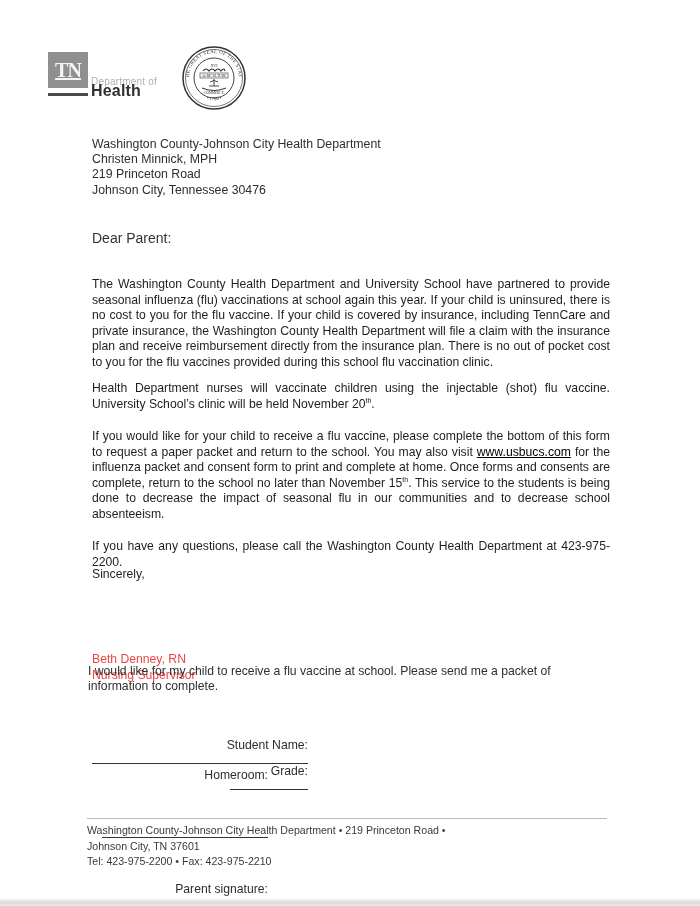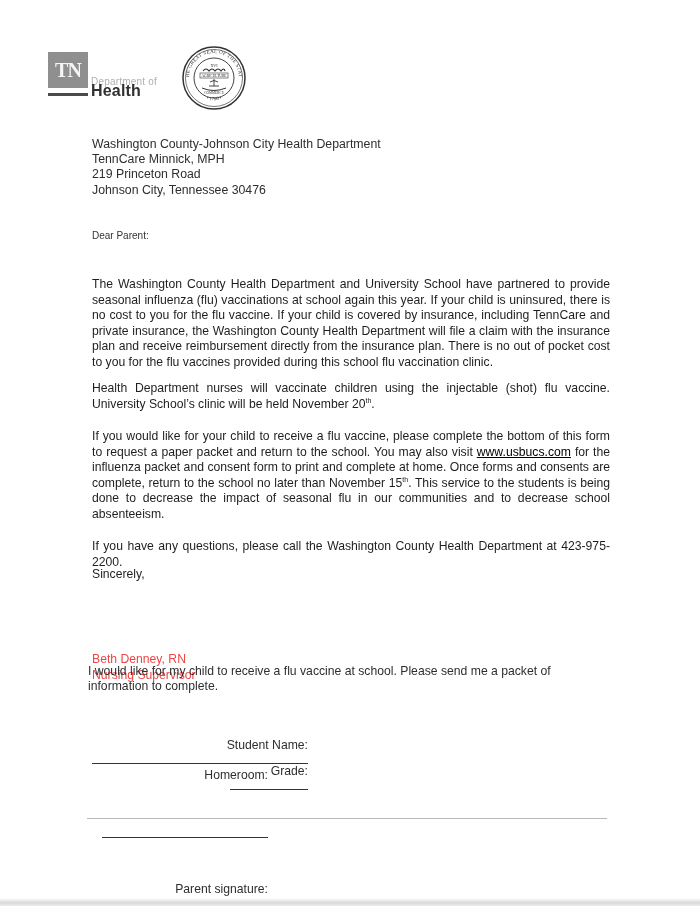--- a/index.html
+++ b/index.html
@@ -7,33 +7,33 @@
     width: 700px; height: 906px; background: #ffffff; position: relative; overflow: hidden;
     font-family: "Liberation Sans", sans-serif; color: #2a2a2a;
   }
   .page { position: absolute; left: 0; top: 0; width: 700px; height: 906px; }
   .abs { position: absolute; }
 
   
   .tn-box {
     left: 48px; top: 52px; width: 40px; height: 36px; background: #8f8f8f;
     color: #f4f4f4; font-family: "Liberation Serif", serif; font-weight: bold; font-size: 20px;
-    text-align: center; line-height: 36px; letter-spacing: -1px;
+    text-align: center; line-height: 36px; letter-spacing: -1px; text-decoration: underline;
   }
   .tn-bar { left: 48px; top: 93px; width: 40px; height: 3px; background: #4a4a4a; }
   .dept-of { left: 91px; top: 76px; font-size: 10px; color: #b0b0b0; letter-spacing: 0.2px; }
   .health { left: 91px; top: 82px; font-size: 16px; font-weight: bold; color: #303030; letter-spacing: 0.2px; }
 
   .seal {
     left: 181px; top: 45px; width: 66px; height: 66px;
   }
 
   
   .addr { left: 92px; top: 137px; font-size: 12.3px; line-height: 15.2px; color: #2e2e2e; }
-  .salutation { left: 92px; top: 230px; font-size: 10px; color: #333; }
+  .salutation { left: 92px; top: 230px; font-size: 14px; color: #333; }
 
   .para {
     left: 92px; width: 518px; font-size: 12.2px; line-height: 15.6px; text-align: justify; color: #1e1e1e;
   }
   .p1 { top: 277px; }
   .p2 { top: 381px; }
   .p3 { top: 429px; }
   .p4 { top: 539px; }
   .closing { left: 92px; top: 567px; font-size: 12.2px; color: #1e1e1e; }
   .signer { left: 92px; top: 652px; font-size: 12.2px; line-height: 15.6px; color: #ef4444; }
@@ -82,21 +82,21 @@
       <rect x="19" y="28" width="28" height="5" fill="#fff" stroke="#333" stroke-width="0.6"></rect>
       <text x="33" y="32" font-size="3.6" text-anchor="middle" fill="#222" font-family="'Liberation Serif', serif">AGRICULTURE</text>
       <path d="M33,34 v7 M29,37 q4,-3 8,0 M28,41 h10" stroke="#333" stroke-width="0.9" fill="none"></path>
       <path d="M21,43 q12,5 24,0" stroke="#333" stroke-width="1" fill="none"></path>
       <text x="33" y="49" font-size="3.4" text-anchor="middle" fill="#333" font-family="'Liberation Serif', serif">COMMERCE</text>
     </svg>
   </div>
 
   <div class="abs addr">
     <div>Washington County-Johnson City Health Department</div>
-    <div>TennCare Minnick, MPH</div>
+    <div>Christen Minnick, MPH</div>
     <div>219 Princeton Road</div>
     <div>Johnson City, Tennessee 30476</div>
   </div>
 
   <div class="abs salutation">Dear Parent:</div>
 
   <div class="abs para p1">The Washington County Health Department and University School have partnered to provide seasonal influenza (flu) vaccinations at school again this year. If your child is uninsured, there is no cost to you for the flu vaccine. If your child is covered by insurance, including TennCare and private insurance, the Washington County Health Department will file a claim with the insurance plan and receive reimbursement directly from the insurance plan. There is no out of pocket cost to you for the flu vaccines provided during this school flu vaccination clinic.</div>
 
   <div class="abs para p2"><span>Health Department nurses will vaccinate children using the injectable (shot) flu vaccine. University School’s clinic will be held November 20</span><sup>th</sup><span>.</span></div>
 
@@ -121,15 +121,20 @@
   </div>
 
   <div class="abs form-row row2">
     <span>Homeroom:</span>
     <span class="blank" style="width:166px;"></span>
     <span style="margin-left:12px;">Parent signature:</span>
     <span class="blank" style="width:176px;"></span>
   </div>
 
   <div class="abs footer-rule"></div>
+  <div class="abs footer">
+    <div>Washington County-Johnson City Health Department • 219 Princeton Road •</div>
+    <div>Johnson City, TN 37601</div>
+    <div>Tel: 423-975-2200 • Fax: 423-975-2210</div>
+  </div>
 
   <div class="abs scan-edge"></div>
 </div>
 
 </body></html>

